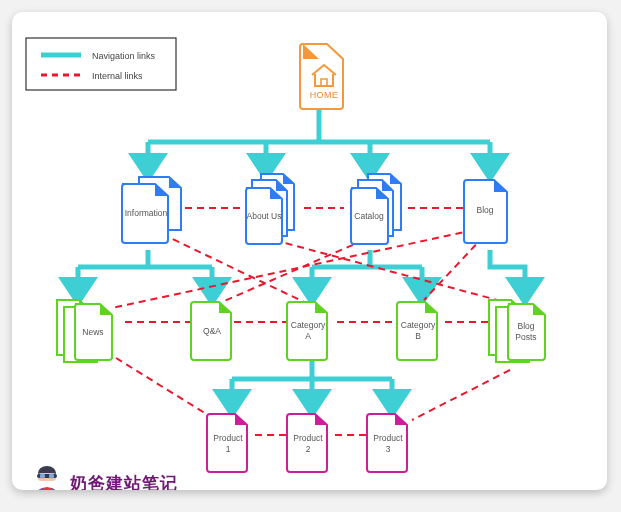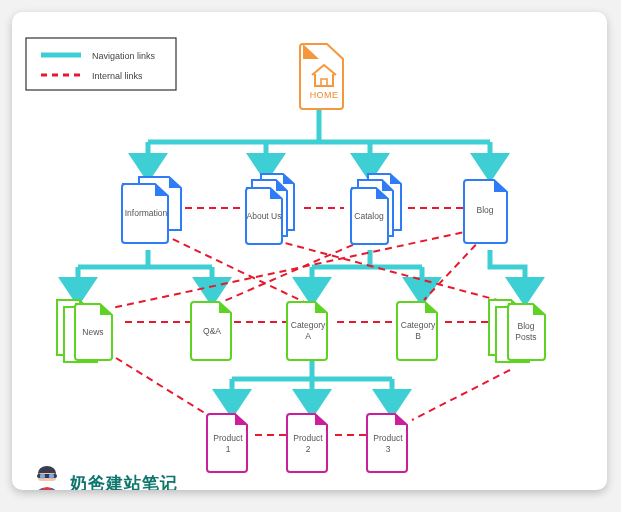--- a/index.html
+++ b/index.html
@@ -5,21 +5,21 @@
   html,body{margin:0;padding:0;background:#f2f2f2;}
   body{width:621px;height:512px;font-family:"Liberation Sans",sans-serif;overflow:hidden;}
   #stage{position:relative;width:621px;height:512px;background:#f2f2f2;}
   #card{position:absolute;left:12px;top:12px;width:595px;height:478px;background:#ffffff;
         border-radius:10px;box-shadow:0 3px 8px rgba(0,0,0,.22);overflow:hidden;}
   #diagram{position:absolute;left:0;top:0;}
   .nodelabel{font-family:"Liberation Sans",sans-serif;font-size:8.5px;fill:#555555;}
   .homelabel{font-family:"Liberation Sans",sans-serif;font-size:9px;fill:#F08A2E;letter-spacing:.4px;}
   .legendtext{font-family:"Liberation Sans",sans-serif;font-size:9px;fill:#444444;}
   #watermark{position:absolute;left:16px;top:452px;display:flex;align-items:center;gap:4px;}
-  #wmtext{font-family:Liberation Sans, sans-serif;font-size:17px;color:#0f766e;font-weight:bold;letter-spacing:1px;}
+  #wmtext{font-family:Liberation Sans, sans-serif;font-size:17px;color:#701a75;font-weight:bold;letter-spacing:1px;}
 </style>
 </head>
 <body>
 
 <div id="stage">
   <div id="card">
 
     <svg id="diagram" width="595" height="478" viewBox="0 0 595 478">
 
       <defs>

